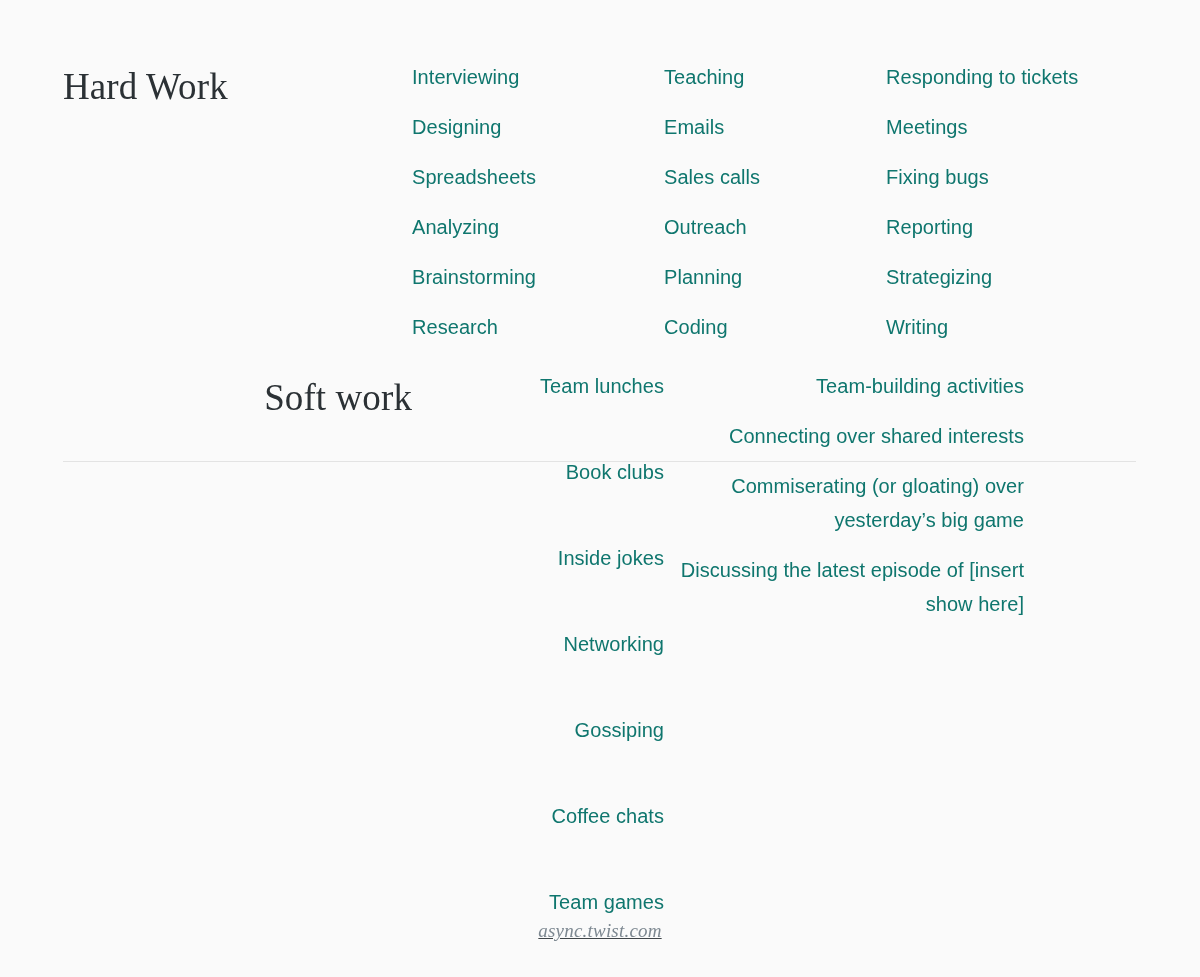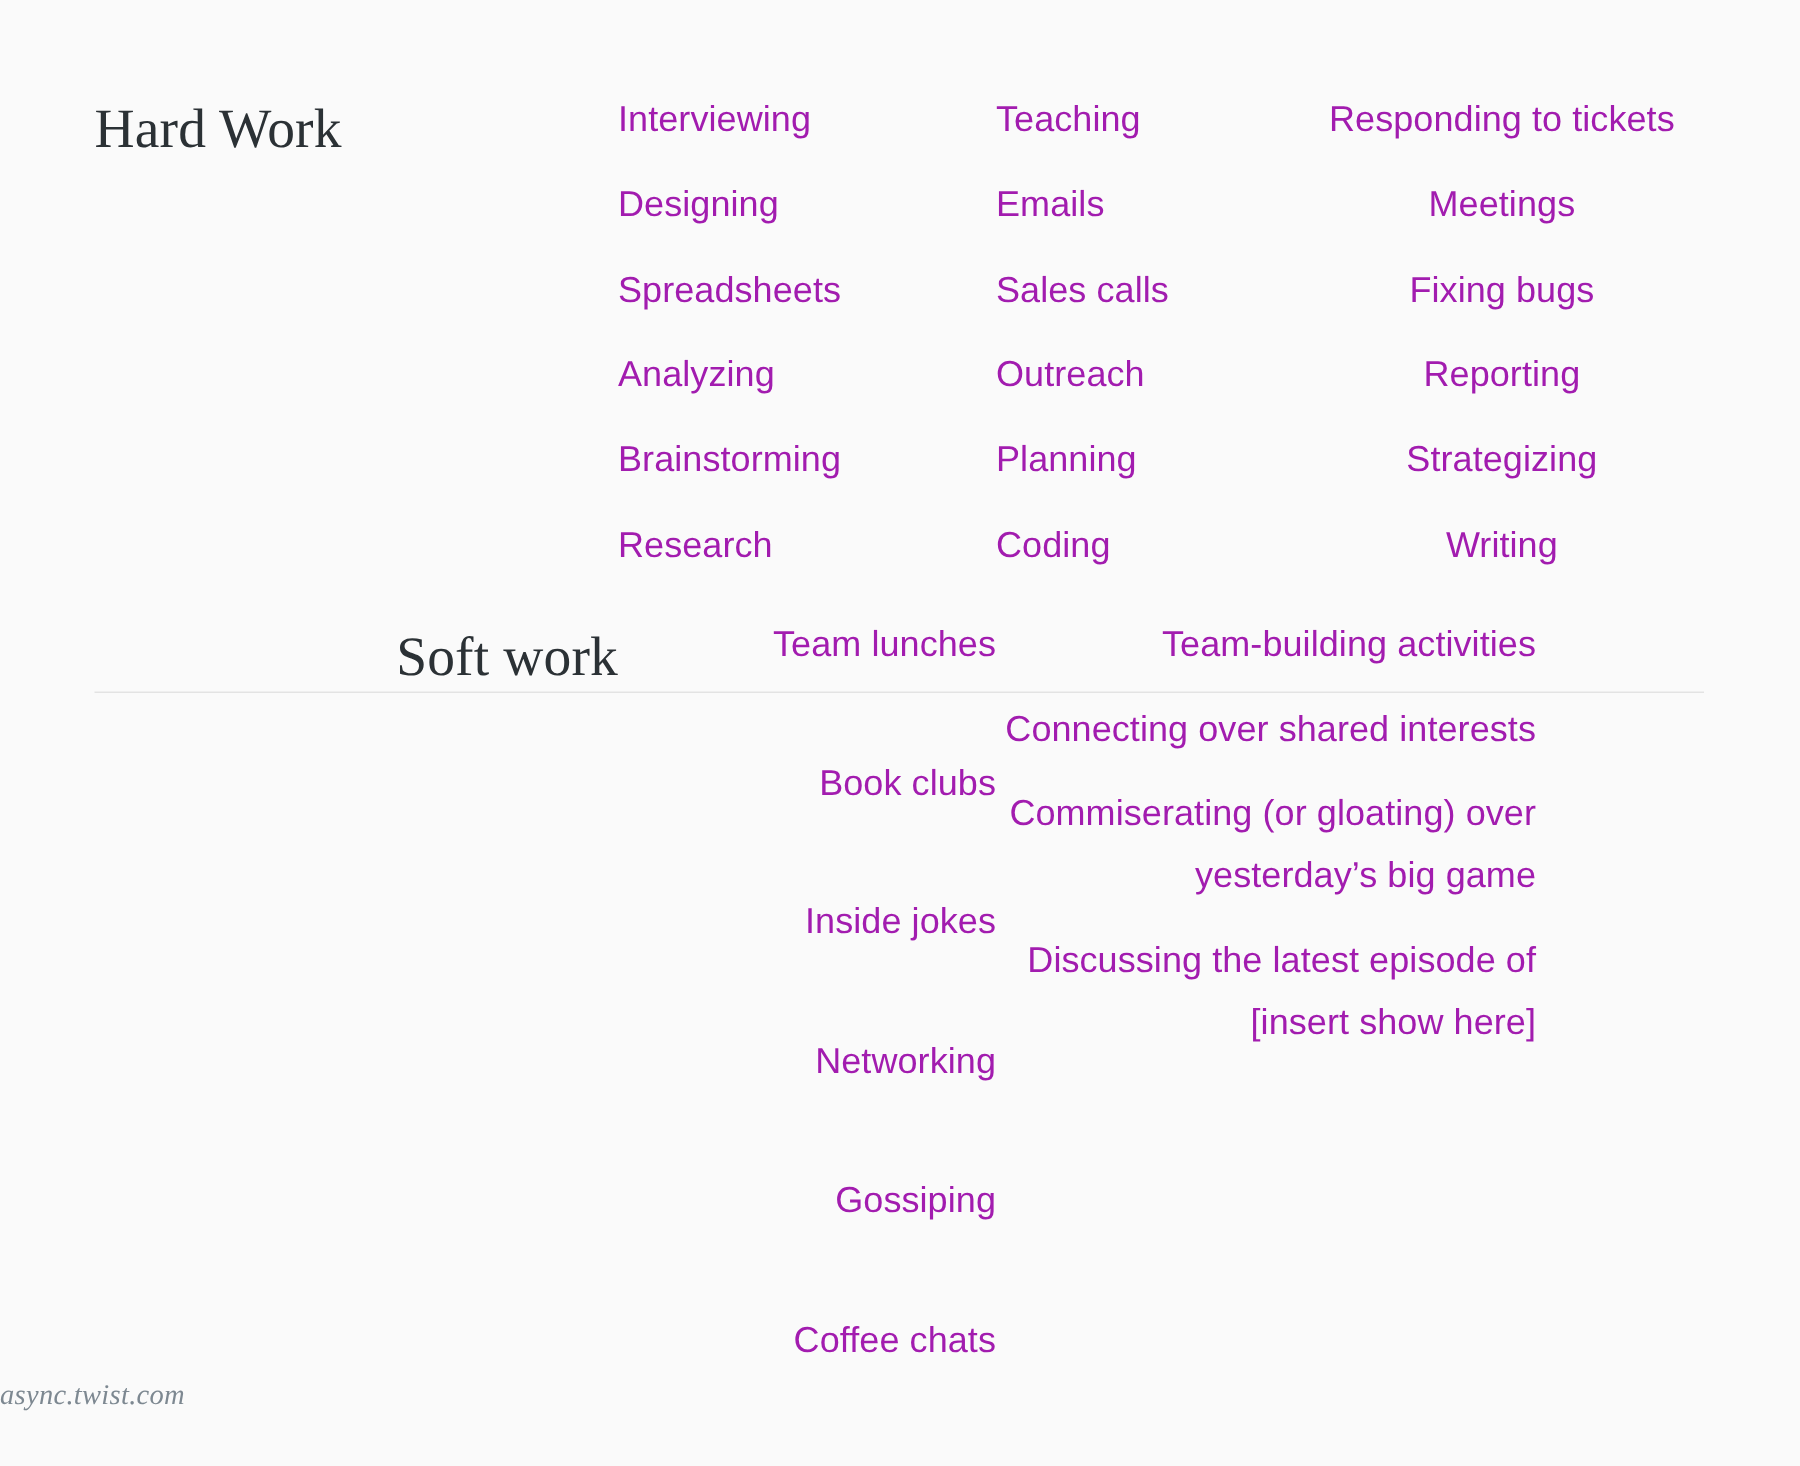--- a/index.html
+++ b/index.html
@@ -56,31 +56,31 @@
   }
 
   .col {
     display: flex;
     flex-direction: column;
   }
 
   
   .section-hard .col-1 { flex: 0 0 252px; }
   .section-hard .col-2 { flex: 0 0 222px; }
-  .section-hard .col-3 { flex: 0 0 auto; align-items: center; }
+  .section-hard .col-3 { flex: 0 0 auto; }
 
   
   .section-soft .col-1 { flex: 0 0 252px; gap: 36px; }
   .section-soft .col-2 { flex: 0 0 360px; }
 
   .item {
-    font-size: 24px;
+    font-size: 20px;
     font-weight: 400;
     line-height: 1.7;
-    color: #a21caf;
+    color: #0f766e;
     margin: 0 0 16px 0;
     letter-spacing: 0.05px;
   }
   .item:last-child { margin-bottom: 0; }
 
   .section-soft .col-2 .item { margin-bottom: 16px; }
 
   
   .divider {
     position: absolute;
@@ -92,20 +92,22 @@
     border: 0;
     margin: 0;
   }
 
   
   .footer {
     position: absolute;
     left: 0;
     right: 0;
     top: 920px;
+    text-align: center;
+    text-decoration: underline;
   }
   .footer-url {
     font-family: "Liberation Serif", serif;
     font-style: italic;
     font-size: 19px;
     color: #7d8891;
     letter-spacing: 0.2px;
   }
 </style>
 </head>

